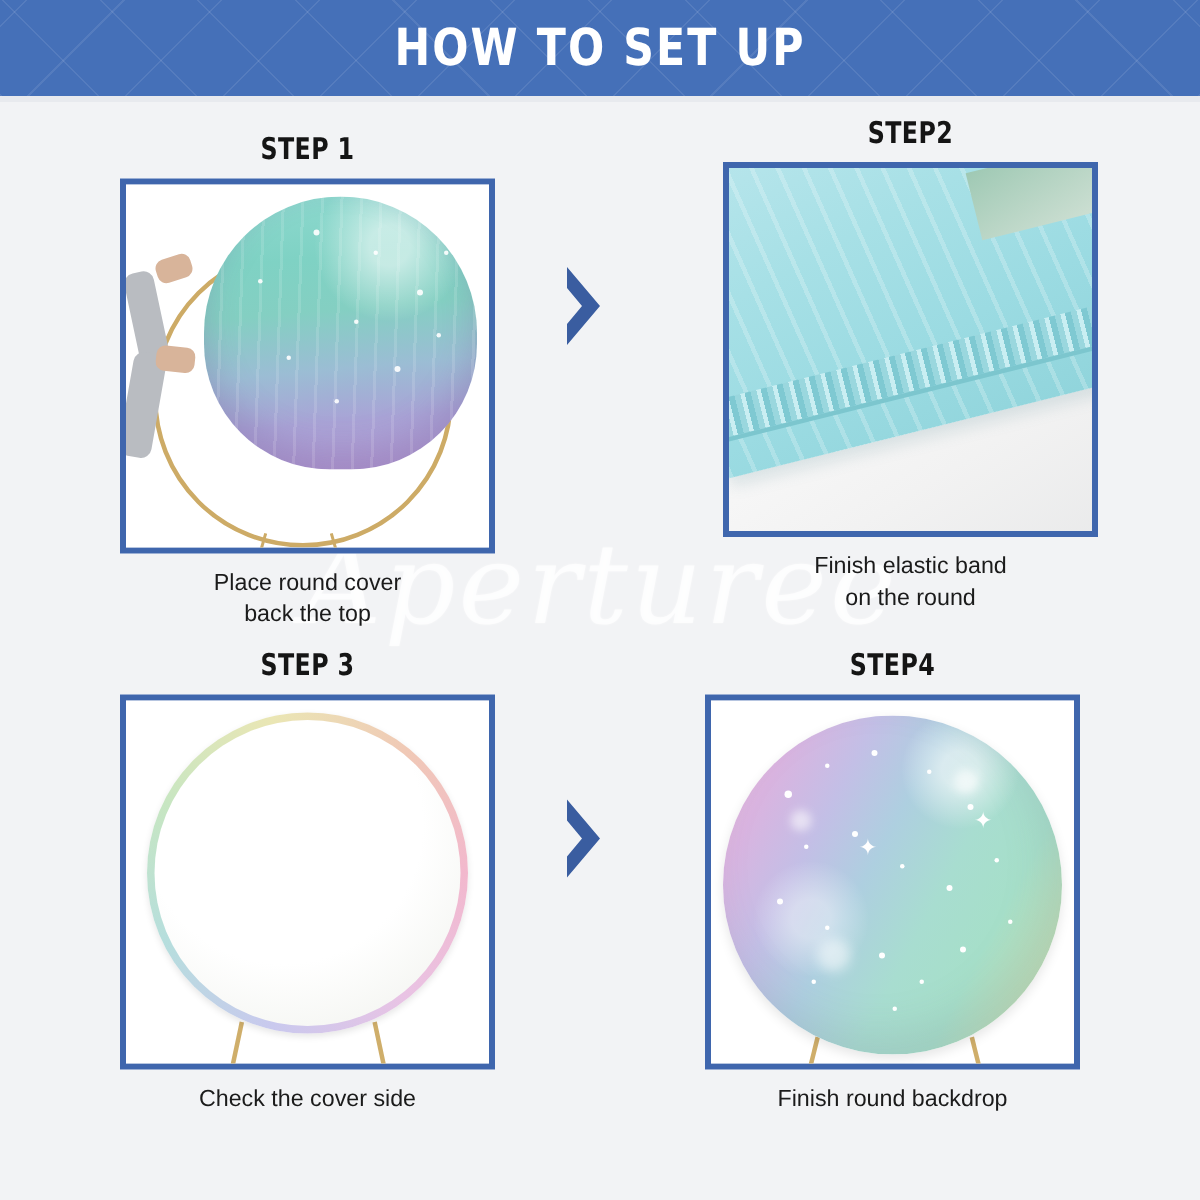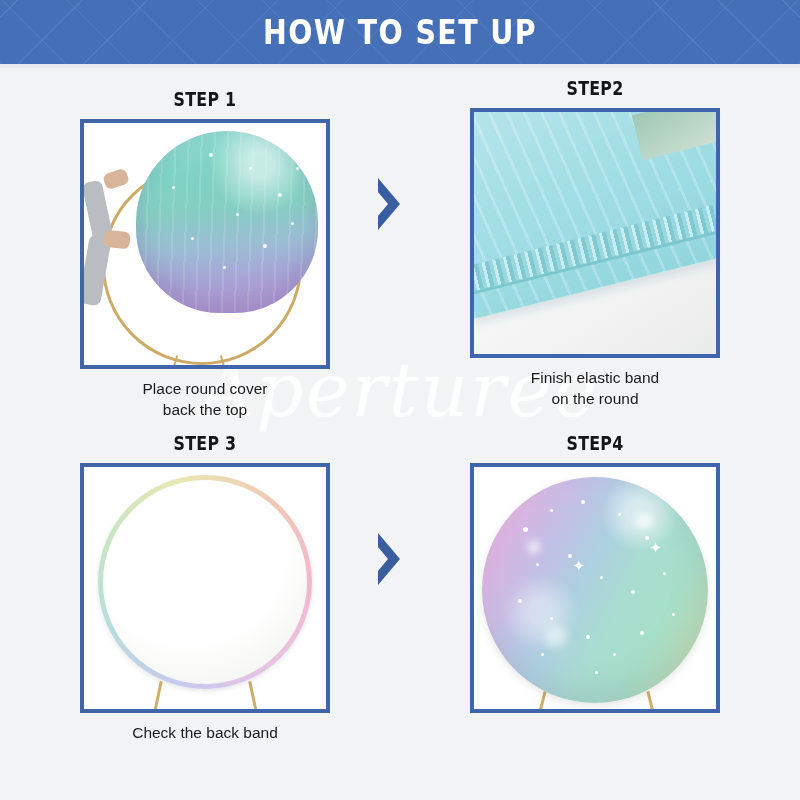--- a/index.html
+++ b/index.html
@@ -41,21 +41,21 @@
     font-family:"DejaVu Serif","Liberation Serif",serif;
     font-style:italic;font-size:74px;color:rgba(255,255,255,.72);
     letter-spacing:2px;pointer-events:none;user-select:none;
     text-shadow:0 0 2px rgba(255,255,255,.5);
   }
 
   
   .grid{position:absolute;left:0;top:68px;width:800px;height:732px;}
   .cell{position:absolute;width:330px;}
   .cell-0{left:40px;top:8px;margin-top:11px;}
-  .cell-1{left:430px;top:8px;}
+  .cell-1{left:442px;top:8px;}
   .cell-2{left:40px;top:363px;}
   .cell-3{left:430px;top:363px;}
 
   .step-title{
     text-align:center;
     font-family:"DejaVu Sans Condensed","Liberation Sans",sans-serif;
     font-weight:bold;font-size:20px;color:#151515;
     letter-spacing:.3px;transform:scaleX(.88);
     margin-bottom:8px;
   }
@@ -232,21 +232,21 @@
       <div class="frame">
         <div class="s3-stage">
           <div class="s3-leg a"></div>
           <div class="s3-leg b"></div>
           <div class="s3-ring">
             <div class="s3-face"></div>
           </div>
         </div>
       </div>
       <div class="caption">
-        <div>Check the back band</div>
+        <div>Check the cover side</div>
       </div>
     </div>
 
     <div class="cell cell-3">
       <div class="step-title">STEP4</div>
       <div class="frame">
         <div class="s4-stage">
           <div class="s4-leg a"></div>
           <div class="s4-leg b"></div>
           <div class="s4-disc">
@@ -269,20 +269,23 @@
             <div class="spark" style="left:50%;top:86%;width:3px;height:3px;"></div>
             <div class="spark" style="left:84%;top:60%;width:3px;height:3px;"></div>
             <div class="spark" style="left:20%;top:28%;width:14px;height:14px;opacity:.55;filter:blur(3px);"></div>
             <div class="spark" style="left:68%;top:16%;width:16px;height:16px;opacity:.6;filter:blur(3px);"></div>
             <div class="spark" style="left:28%;top:66%;width:22px;height:22px;opacity:.5;filter:blur(4px);"></div>
             <div class="star" style="left:40%;top:36%;">✦</div>
             <div class="star" style="left:74%;top:28%;">✦</div>
           </div>
         </div>
       </div>
+      <div class="caption">
+        <div>Finish round backdrop</div>
+      </div>
     </div>
 
     <div class="chevron chevron-0">
       <svg viewBox="0 0 34 56" xmlns="http://www.w3.org/2000/svg">
         <polygon points="6,2 28,28 6,54 6,40 16,28 6,16" fill="#3a5da0"></polygon>
       </svg>
     </div>
     <div class="chevron chevron-1">
       <svg viewBox="0 0 34 56" xmlns="http://www.w3.org/2000/svg">
         <polygon points="6,2 28,28 6,54 6,40 16,28 6,16" fill="#3a5da0"></polygon>

